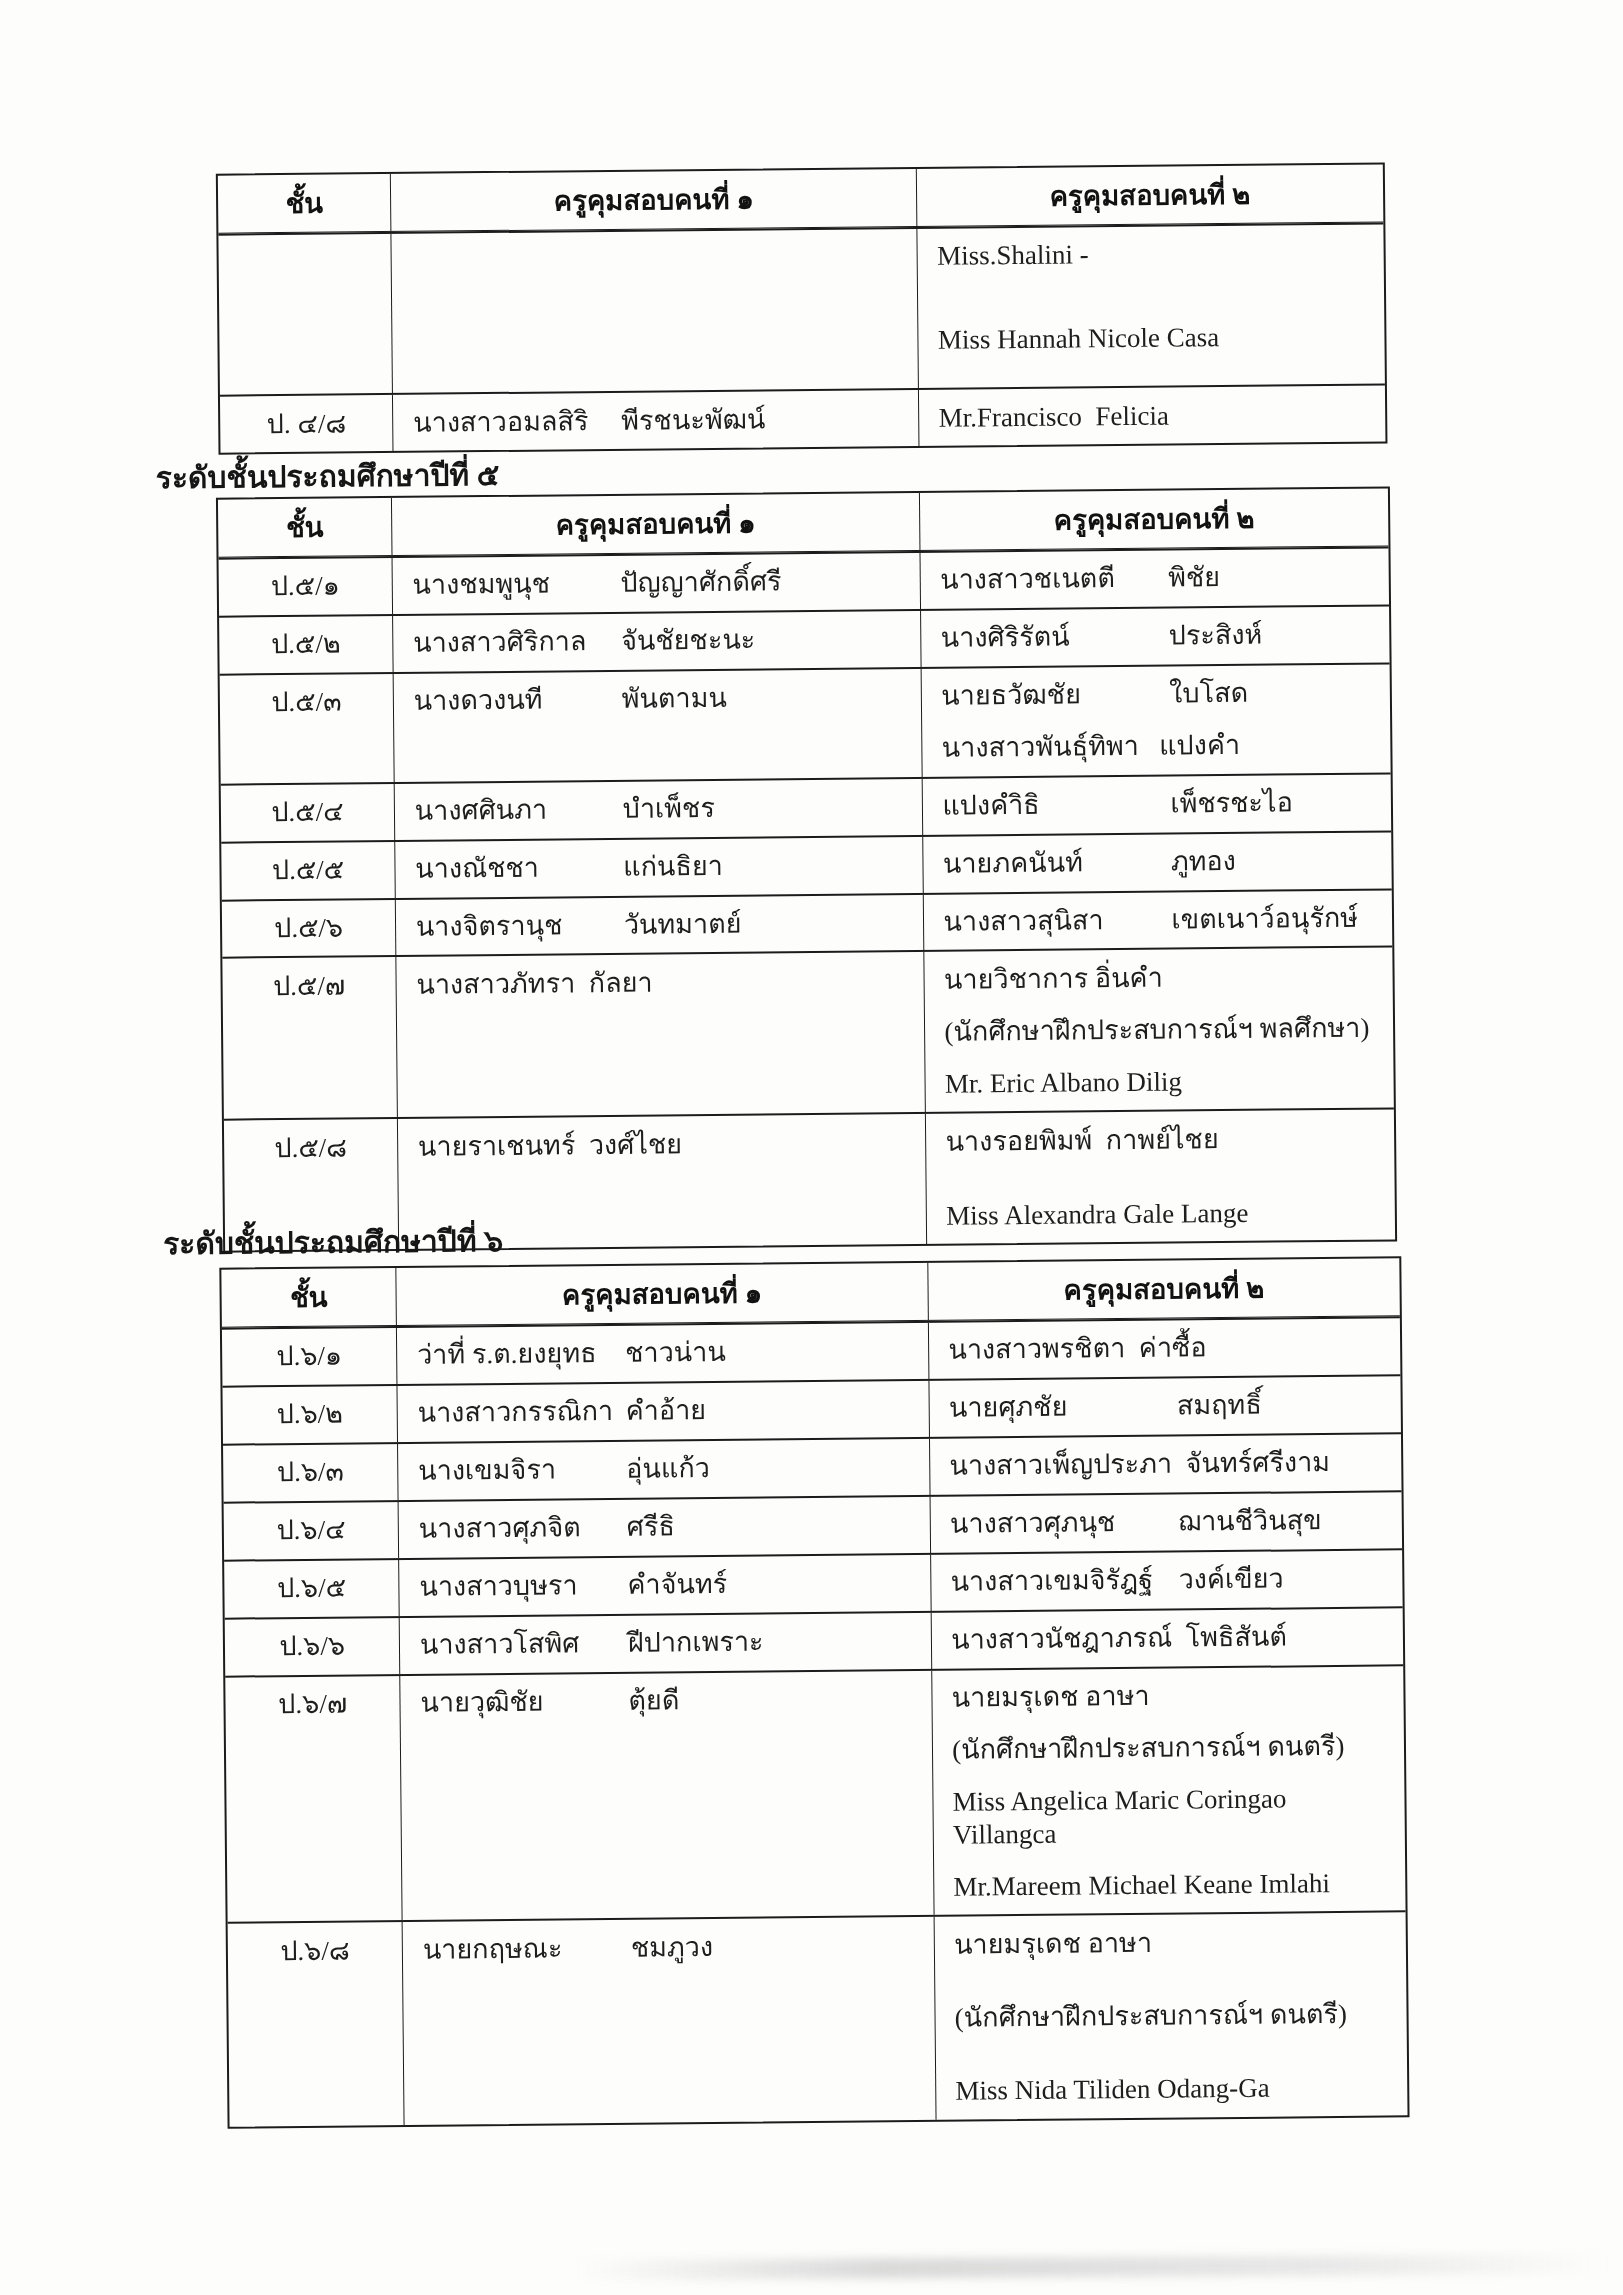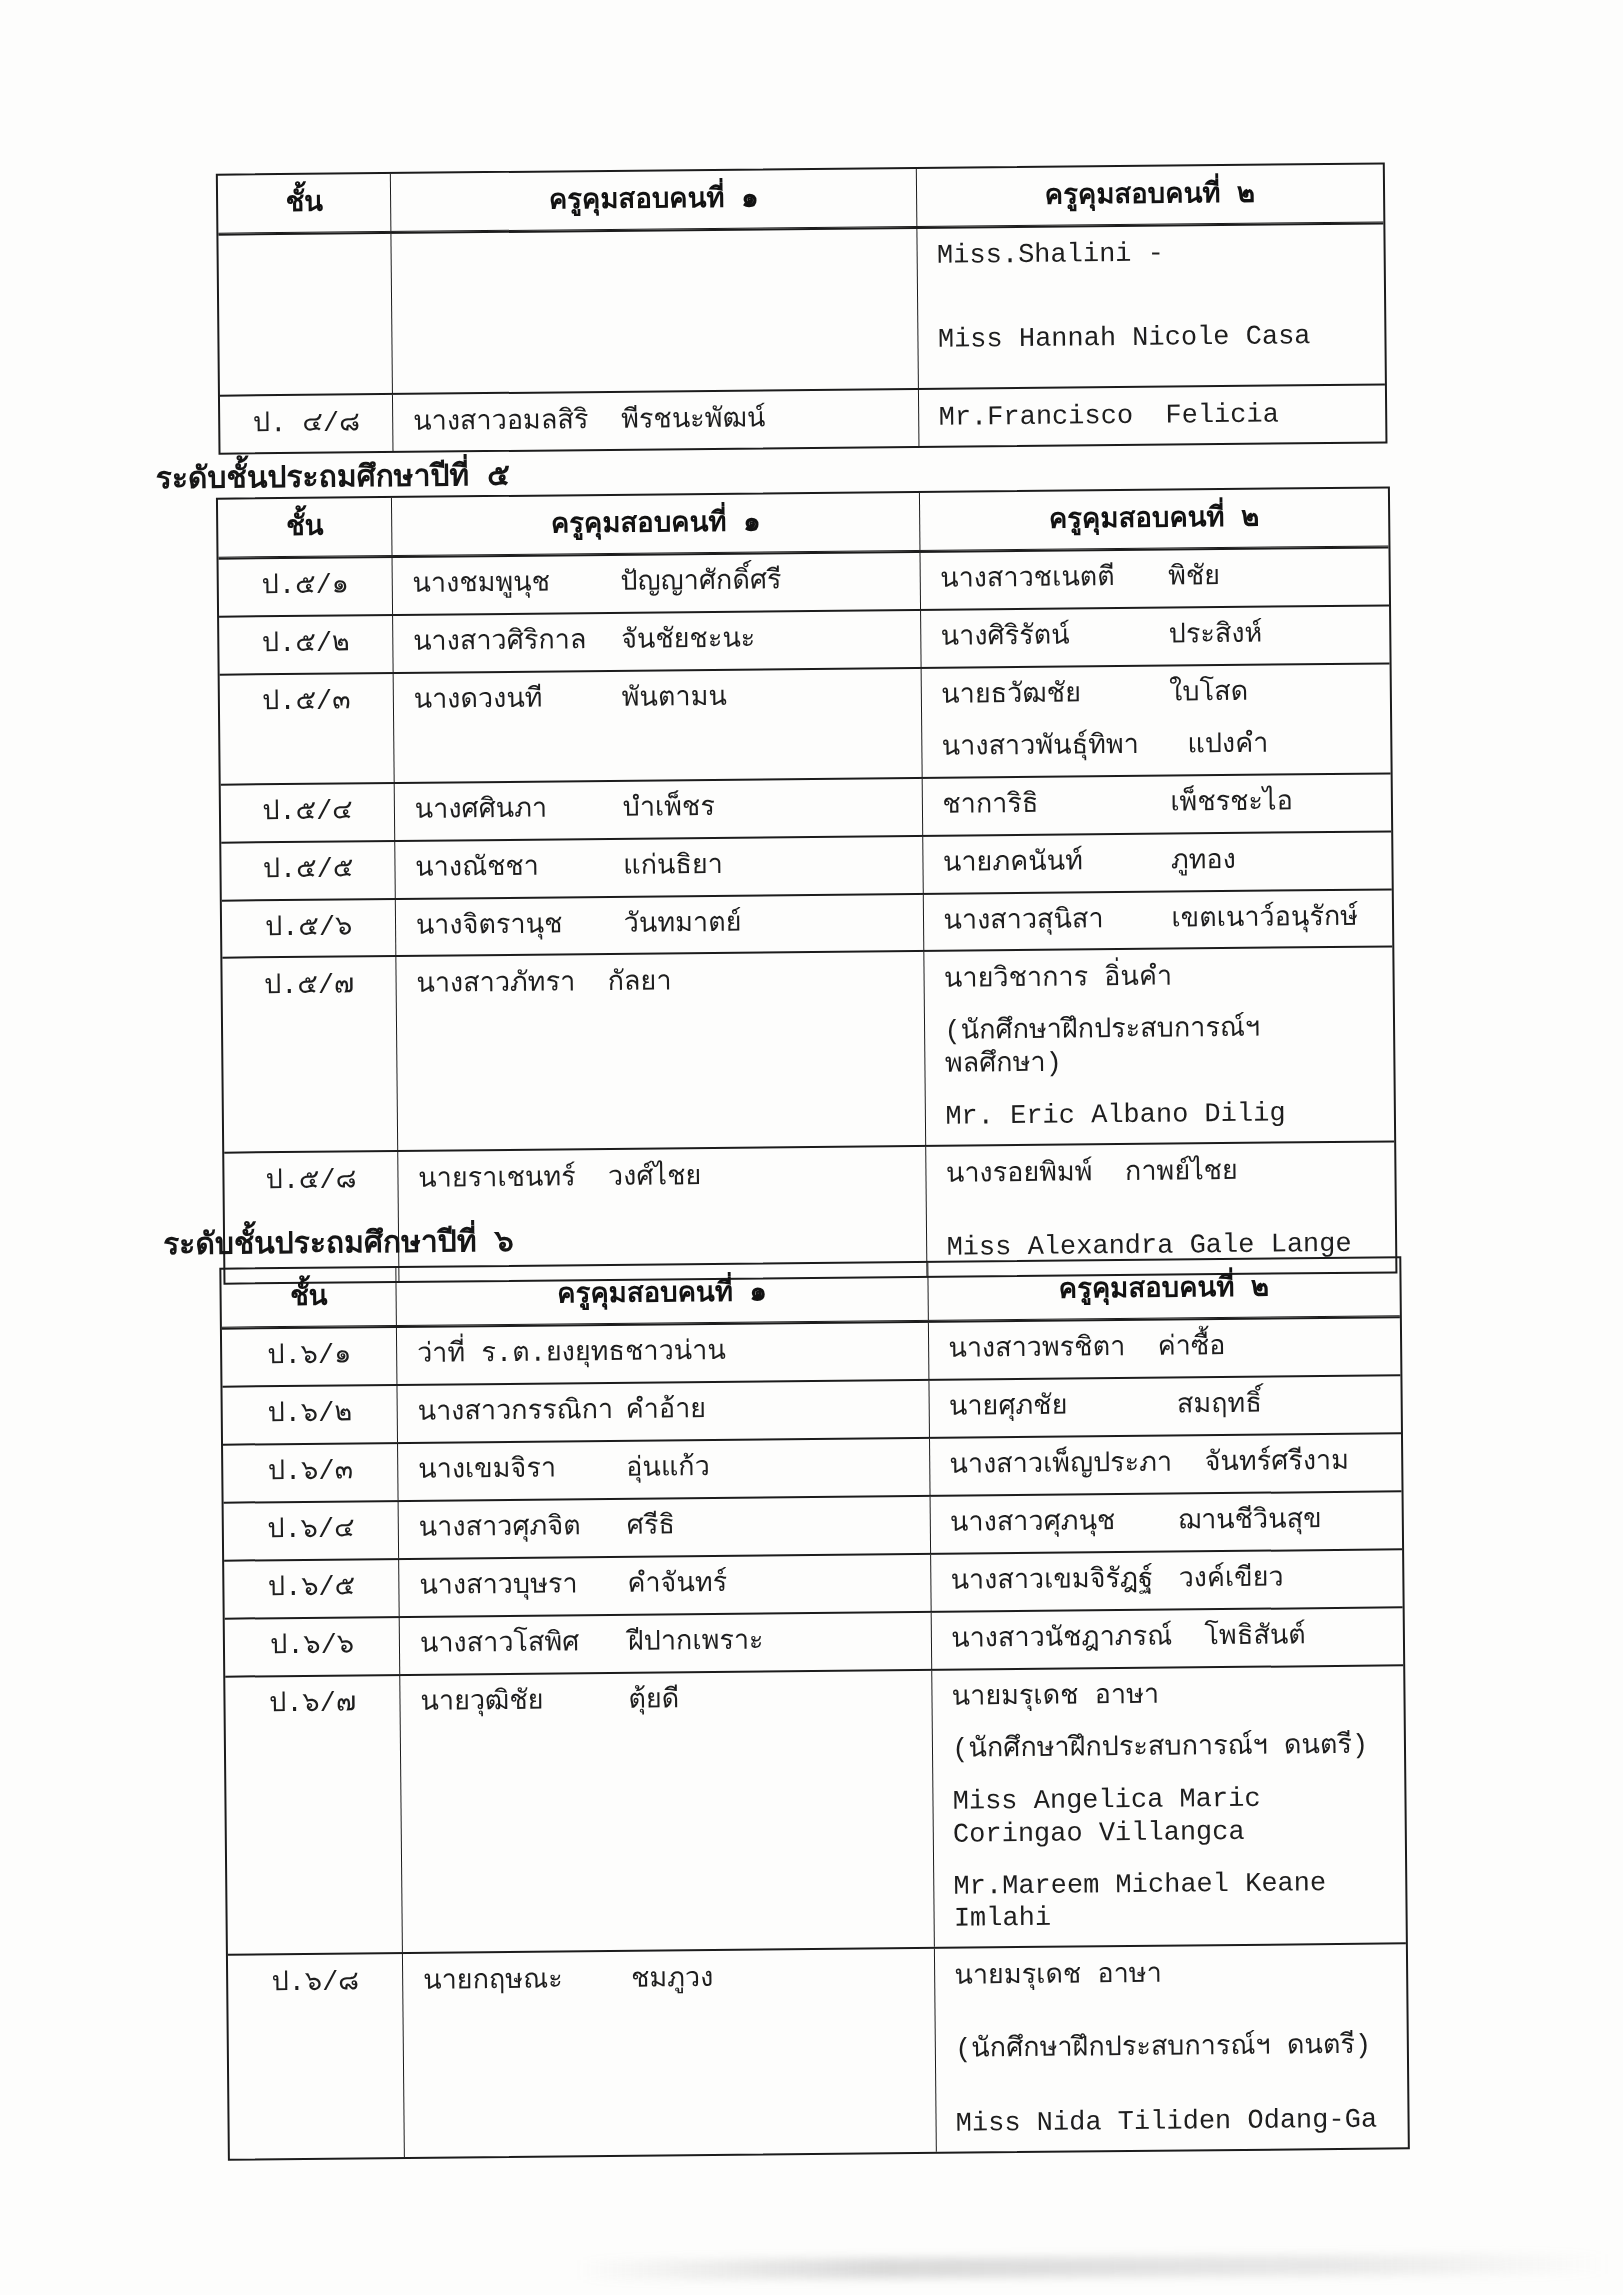--- a/index.html
+++ b/index.html
@@ -1,19 +1,19 @@
 <!DOCTYPE html>
 <html style="font-size:10.5px"><head>
 <meta charset="utf-8">
 <style>
   html,body{margin:0;padding:0;background:#9a9a9a;}
   .sheet{
     position:relative;width:1623px;height:2295px;margin:0 auto;
     background:#fdfdfc;overflow:hidden;
-    font-family:Liberation Mono, monospace;
+    font-family:Liberation Serif, serif;
     color:#1b1b1b;
   }
   .content{position:absolute;inset:0;transform:rotate(-0.55deg);transform-origin:50% 40%;}
 
   .sec-title{
     position:absolute;left:160px;
     font-size:30px;font-weight:700;color:#161616;
     white-space:pre;
   }
 
@@ -122,21 +122,21 @@
           <div class="line"><span>นางสาวพันธุ์ทิพา   แปงคำ</span></div>
         </div>
       </div>
 
       <div class="tr">
         <div class="td cls">ป.๕/๔</div>
         <div class="td c1">
           <div class="line"><span>นางศศินภา</span><span class="tab">บำเพ็ชร</span></div>
         </div>
         <div class="td c2">
-          <div class="line"><span>ชาการิธิ</span><span class="tab">เพ็ชรชะไอ</span></div>
+          <div class="line"><span>แปงคำิธิ</span><span class="tab">เพ็ชรชะไอ</span></div>
         </div>
       </div>
 
       <div class="tr">
         <div class="td cls">ป.๕/๕</div>
         <div class="td c1">
           <div class="line"><span>นางณัชชา</span><span class="tab">แก่นธิยา</span></div>
         </div>
         <div class="td c2">
           <div class="line"><span>นายภคนันท์</span><span class="tab">ภูทอง</span></div>

